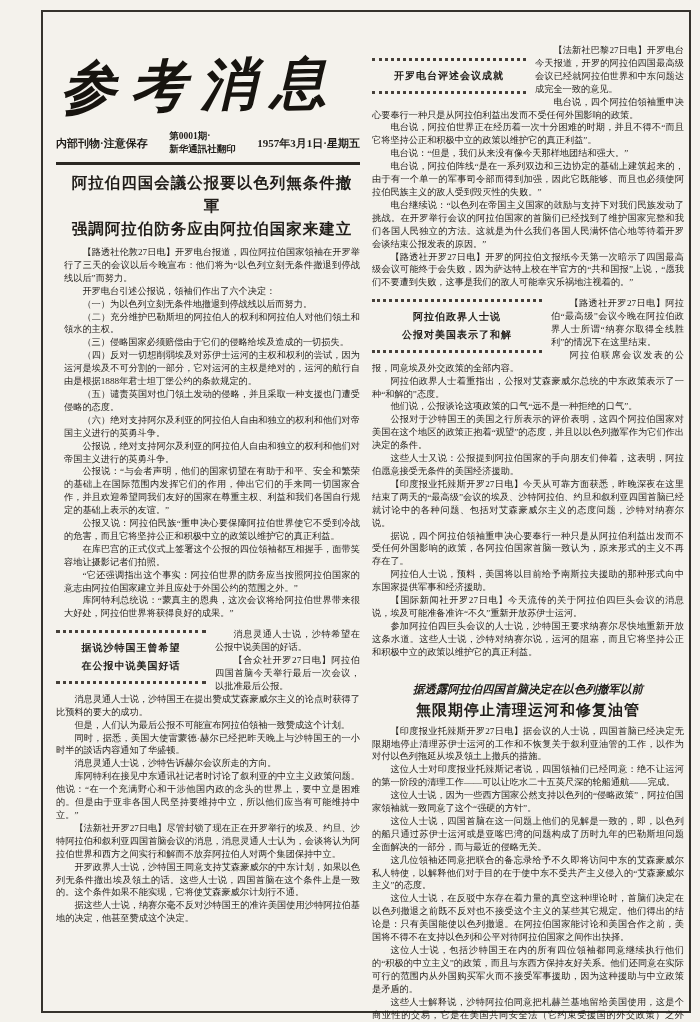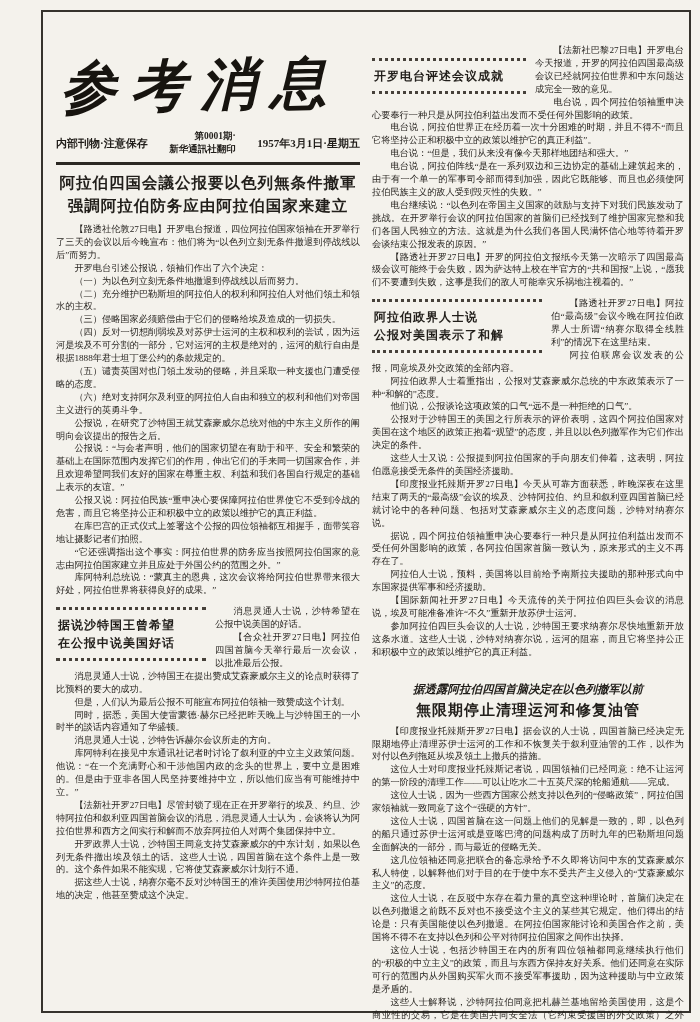--- a/index.html
+++ b/index.html
@@ -8,39 +8,39 @@
   .frame{position:absolute;left:41px;top:10px;right:9px;bottom:9px;border:2px solid #36332d;pointer-events:none;}
   .content{position:absolute;left:56px;top:44px;width:628px;display:flex;gap:12px;}
   .col-left{width:304px;}
   .col-right{width:312px;}
 
   
   .mast-title{font-size:56px;font-weight:bold;font-style:italic;letter-spacing:14px;
               line-height:82px;white-space:nowrap;transform:rotate(-1.2deg);padding-left:4px;color:#17140f;}
   .mast-info{display:flex;justify-content:space-between;align-items:center;margin-top:4px;
              font-weight:bold;font-size:11px;}
-  .mast-issue{text-align:right;font-size:9.5px;line-height:13px;font-weight:bold;}
+  .mast-issue{text-align:left;font-size:9.5px;line-height:13px;font-weight:bold;}
   .mast-rule{border-top:3px solid #2b2823;margin:6px 0 6px;}
 
   
   .headline{font-family:"Liberation Sans","DejaVu Sans",sans-serif;font-weight:bold;
             text-align:center;font-size:15.5px;line-height:23px;letter-spacing:1px;margin:4px 0 6px;}
   .kicker{font-weight:bold;font-style:italic;text-align:center;font-size:11.5px;line-height:15px;margin-top:23px;}
   .headline2{font-family:"Liberation Sans","DejaVu Sans",sans-serif;font-weight:bold;
              text-align:center;font-size:15px;line-height:21px;letter-spacing:1px;margin:2px 0 5px;}
 
   
   .para{margin:0;text-indent:2em;text-align:justify;font-size:9.2px;line-height:12.9px;}
   .body{font-size:9.2px;line-height:12.9px;}
 
   
   .deco-box{border-top:3px dotted #46413a;border-bottom:3px dotted #46413a;
-            padding:6px 2px;text-align:left;
+            padding:6px 2px;text-align:center;
             font-family:"Liberation Sans","DejaVu Sans",sans-serif;font-weight:bold;
-            font-size:12px;line-height:18px;letter-spacing:1px;}
+            font-size:10px;line-height:18px;letter-spacing:1px;}
   .float-box{float:left;margin:2px 9px 3px 0;}
   .box-saudi{width:146px;}
   .box-radio{width:150px;margin-top:14px;}
   .box-reconcile{width:166px;}
   .sec{margin-top:8px;}
   .sec::after{content:"";display:block;clear:both;}
 </style>
 </head>
 <body>
 
@@ -56,35 +56,35 @@
           <span>内部刊物·注意保存</span>
           <span class="mast-issue">
             <span>第0001期·</span><br>
             <span>新华通訊社翻印</span>
           </span>
           <span>1957年3月1日·星期五</span>
         </div>
         <div class="mast-rule"></div>
       </header>
 
-      <section class="sec" style="margin-top:2px;">
+      <section class="sec" style="margin-top:2px;margin-left:8px;">
         <div class="headline">
           <div>阿拉伯四国会議公报要以色列無条件撤軍</div>
           <div>强調阿拉伯防务应由阿拉伯国家来建立</div>
         </div>
         <div class="body">
             <p class="para">【路透社伦敦27日电】开罗电台报道，四位阿拉伯国家領袖在开罗举行了三天的会议以后今晚宣布：他们将为“以色列立刻无条件撤退到停战线以后”而努力。</p>
             <p class="para">开罗电台引述公报说，領袖们作出了六个决定：</p>
             <p class="para">（一）为以色列立刻无条件地撤退到停战线以后而努力。</p>
             <p class="para">（二）充分维护巴勒斯坦的阿拉伯人的权利和阿拉伯人对他们領土和領水的主权。</p>
             <p class="para">（三）侵略国家必须赔偿由于它们的侵略给埃及造成的一切损失。</p>
             <p class="para">（四）反对一切想削弱埃及对苏伊士运河的主权和权利的尝试，因为运河是埃及不可分割的一部分，它对运河的主权是绝对的，运河的航行自由是根据1888年君士坦丁堡公约的条款规定的。</p>
             <p class="para">（五）谴责英国对也门領土发动的侵略，并且采取一种支援也门遭受侵略的态度。</p>
             <p class="para">（六）绝对支持阿尔及利亚的阿拉伯人自由和独立的权利和他们对帝国主义进行的英勇斗争。</p>
-            <p class="para">公报说，在研究了沙特国王就艾森豪威尔总统对他的中东主义所作的阐明向会议提出的报告之后。</p>
+            <p class="para">公报说，绝对支持阿尔及利亚的阿拉伯人自由和独立的权利和他们对帝国主义进行的英勇斗争。</p>
             <p class="para">公报说：“与会者声明，他们的国家切望在有助于和平、安全和繁荣的基础上在国际范围内发挥它们的作用，伸出它们的手来同一切国家合作，并且欢迎希望同我们友好的国家在尊重主权、利益和我们各国自行规定的基础上表示的友谊。”</p>
             <p class="para">公报又说：阿拉伯民族“重申决心要保障阿拉伯世界使它不受到冷战的危害，而且它将坚持公正和积极中立的政策以维护它的真正利益。</p>
             <p class="para">在库巴宫的正式仪式上签署这个公报的四位領袖都互相握手，面带笑容地让摄影记者们拍照。</p>
             <p class="para">“它还强调指出这个事实：阿拉伯世界的防务应当按照阿拉伯国家的意志由阿拉伯国家建立并且应处于外国公约的范围之外。”</p>
             <p class="para">库阿特利总统说：“蒙真主的恩典，这次会议将给阿拉伯世界带来很大好处，阿拉伯世界将获得良好的成果。”</p>
           </div>
       </section>
 
       <section class="sec">
         <div class="deco-box float-box box-saudi">

